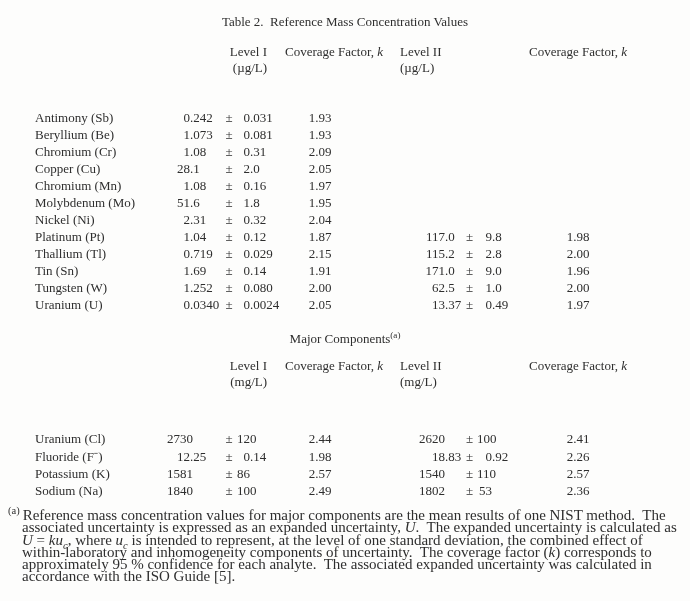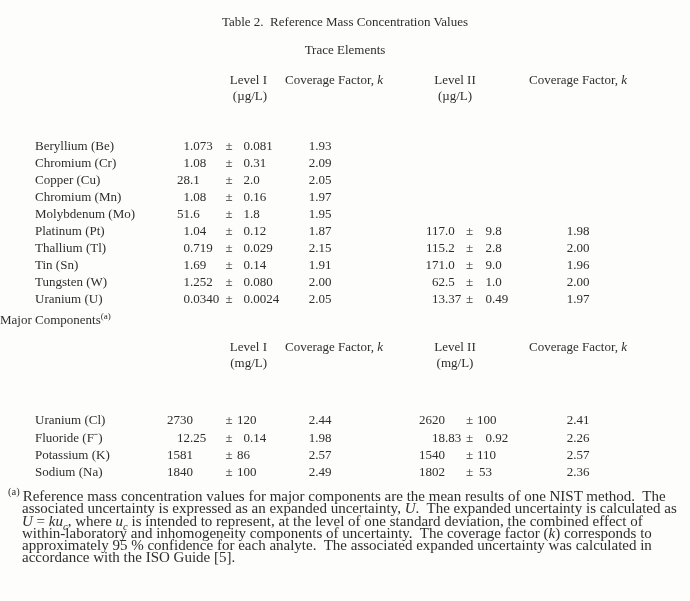--- a/index.html
+++ b/index.html
@@ -2,57 +2,56 @@
 <html><head>
 <meta charset="utf-8">
 <style>
   html,body{margin:0;padding:0;background:#ffffff;}
   .page{
     position:relative;width:690px;height:601px;background:#fdfdfc;color:#2e2e2e;
     font-family:"Liberation Serif", serif;font-size:13px;overflow:hidden;
   }
   .title{ text-align:center;padding-top:14px;white-space:pre-wrap; }
   .section-heading{ text-align:center;margin-top:12px;white-space:pre-wrap; }
-  .major-heading{ text-align:left;margin-top:5px;white-space:pre-wrap; }
+  .major-heading{ text-align:center;margin-top:18px;white-space:pre-wrap; }
   sup{ font-size:70%;line-height:0; }
   sub{ font-size:70%;line-height:0; }
   table.grid{
     border-collapse:collapse;table-layout:fixed;width:611px;
     margin-left:35px;border:none;
   }
   table.trace{ margin-top:14px; }
   table.major{ margin-top:11px; }
   table.grid td{
     padding:0;height:17px;font-size:13px;white-space:nowrap;overflow:visible;
     vertical-align:bottom;
   }
   table.grid tr.hdr td{ height:15px;vertical-align:bottom; }
   table.trace tr.sp td{ height:33px; }
   table.major tr.sp td{ height:40px; }
   .ri{ text-align:right; }
   .le{ text-align:left; }
   .c{ text-align:center; }
   .it{ font-style:italic; }
   .lvl1{ text-align:right;padding-right:18px !important; }
-  .lvl2{ text-align:center;padding-left:45px !important; }
+  .lvl2{ padding-left:45px !important; }
   .footnote{
     margin-top:10px;margin-left:8px;width:655px;
     font-size:15px;line-height:12.3px;
     padding-left:14px;text-indent:-14px;white-space:pre-wrap;
   }
   .footnote sup{ margin-right:3px; }
 </style>
 </head>
 <body>
 
 <div class="page">
 
   <div class="title">Table 2.  Reference Mass Concentration Values</div>
 
-  <div class="section-heading">Trace Elements</div>
 
   <table class="grid trace">
     <colgroup>
       <col style="width:132px">
         <col style="width:23px">
         <col style="width:31px">
       <col style="width:16px">
         <col style="width:13px">
         <col style="width:35px">
       <col style="width:70px">
@@ -77,20 +76,35 @@
         <td></td>
         <td colspan="5" class="lvl2">(µg/L)</td>
         <td></td>
       </tr>
       <tr class="sp">
           <td colspan="13"></td>
         </tr>
     </thead>
     <tbody>
         <tr>
+          <td class="le">Antimony (Sb)</td>
+          <td class="ri">0</td>
+          <td class="le">.242</td>
+          <td class="c">±</td>
+          <td class="ri">0</td>
+          <td class="le">.031</td>
+          <td class="c">1.93</td>
+          <td class="ri"></td>
+          <td class="le"></td>
+          <td class="c"></td>
+          <td class="ri"></td>
+          <td class="le"></td>
+          <td class="c"></td>
+        </tr>
+        <tr>
           <td class="le">Beryllium (Be)</td>
           <td class="ri">1</td>
           <td class="le">.073</td>
           <td class="c">±</td>
           <td class="ri">0</td>
           <td class="le">.081</td>
           <td class="c">1.93</td>
           <td class="ri"></td>
           <td class="le"></td>
           <td class="c"></td>
@@ -144,20 +158,35 @@
           <td class="c"></td>
         </tr>
         <tr>
           <td class="le">Molybdenum (Mo)</td>
           <td class="ri">51</td>
           <td class="le">.6</td>
           <td class="c">±</td>
           <td class="ri">1</td>
           <td class="le">.8</td>
           <td class="c">1.95</td>
+          <td class="ri"></td>
+          <td class="le"></td>
+          <td class="c"></td>
+          <td class="ri"></td>
+          <td class="le"></td>
+          <td class="c"></td>
+        </tr>
+        <tr>
+          <td class="le">Nickel (Ni)</td>
+          <td class="ri">2</td>
+          <td class="le">.31</td>
+          <td class="c">±</td>
+          <td class="ri">0</td>
+          <td class="le">.32</td>
+          <td class="c">2.04</td>
           <td class="ri"></td>
           <td class="le"></td>
           <td class="c"></td>
           <td class="ri"></td>
           <td class="le"></td>
           <td class="c"></td>
         </tr>
         <tr>
           <td class="le">Platinum (Pt)</td>
           <td class="ri">1</td>

